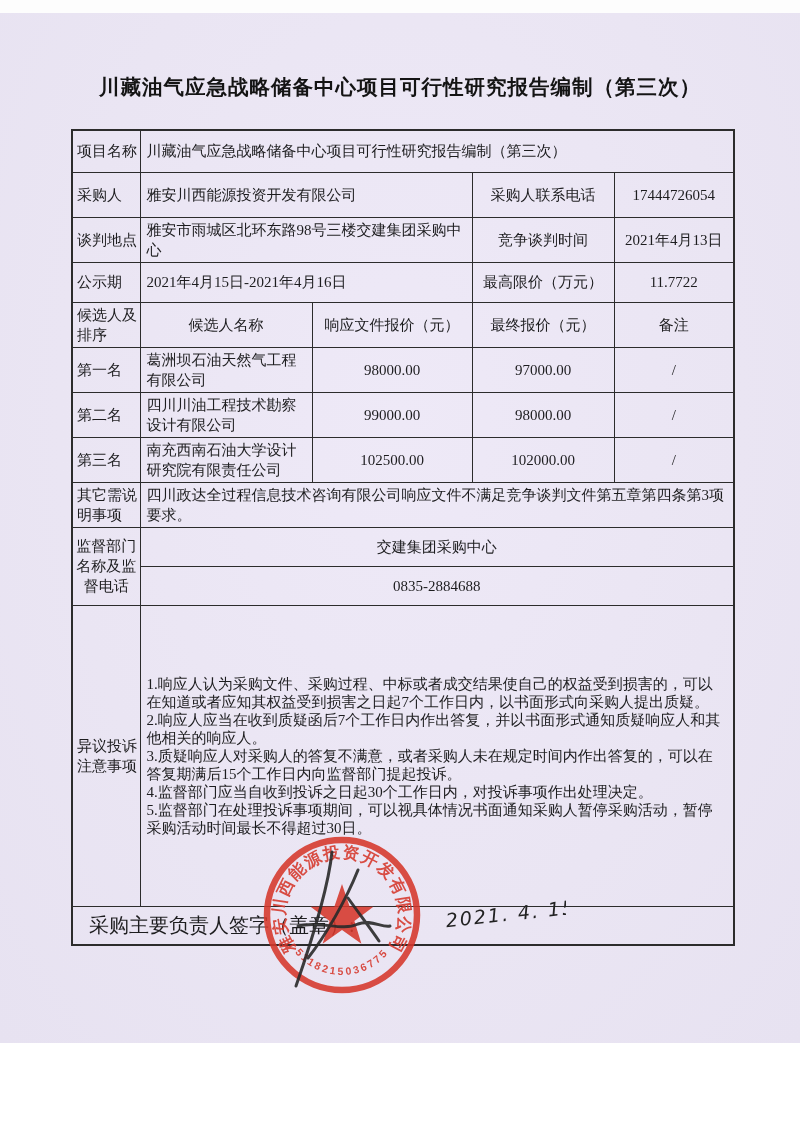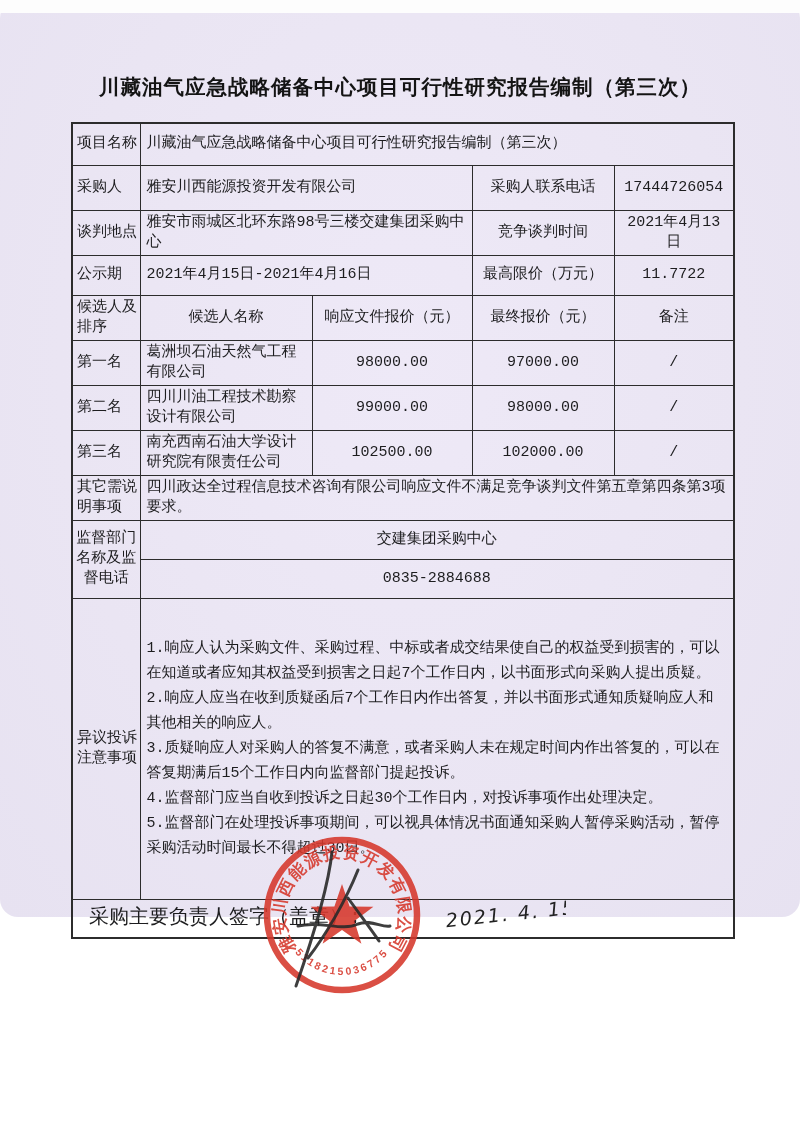--- a/index.html
+++ b/index.html
@@ -4,57 +4,55 @@
 <style>
   html,body{margin:0;padding:0;}
   body{
     width:800px;height:1131px;
     background:#ffffff;
     font-family:"Liberation Serif","DejaVu Serif",serif;
     color:#1d1d1f;
     overflow:hidden;
   }
   .page{
-    position:relative;width:800px;height:917px;
+    position:relative;width:800px;height:1043px;
     background:radial-gradient(ellipse at 50% 40%, #eee9f7 0%, #eae5f3 60%, #e7e2f1 100%);
-    border-radius:18px;
   }
   .top-band{
     position:absolute;left:0;top:0;width:800px;height:13px;background:#fdfdfd;
   }
   .doc-title{
     position:absolute;left:0;top:74px;width:800px;
     text-align:center;
     font-family:"Liberation Sans","DejaVu Sans",sans-serif;
     font-weight:bold;font-size:20.5px;line-height:26px;
     letter-spacing:1px;color:#141414;
   }
   table.main{
-    position:absolute;left:71px;top:122px;
+    position:absolute;left:71px;top:129px;
     width:662px;border-collapse:collapse;table-layout:fixed;
     border:2px solid #2c2c2c;
-    font-family:Liberation Mono, monospace;
   }
   td{
     border:1.5px solid #2c2c2c;
     vertical-align:middle;
     font-size:15px;line-height:20px;
     padding:2px 6px;
     word-break:break-all;
     color:#1d1d1f;
   }
   td.lbl{padding:2px 2px 2px 4px;}
   td.lbl-center{text-align:center;padding:2px 0;}
   td.val{text-align:left;}
   td.ctr{text-align:center;}
   tr.r1{height:42px} tr.r2{height:45px} tr.r3{height:43px} tr.r4{height:40px}
   tr.r5{height:36px} tr.r6{height:40px} tr.r7{height:39px} tr.r8{height:40px}
   tr.r9{height:45px} tr.r10a{height:39px} tr.r10b{height:39px}
   tr.r11{height:301px} tr.r12{height:39px}
-  .notice-block p{margin:0;padding:0;font-size:15px;line-height:25px;text-align:left;}
+  .notice-block p{margin:0;padding:0;font-size:15px;line-height:18px;text-align:left;}
   td.sign-cell{padding-left:16px;font-size:20px;}
   .seal-svg{position:absolute;left:246px;top:820px;width:320px;height:210px;z-index:5;pointer-events:none;}
 </style>
 </head>
 <body>
 
 <div class="page">
   <div class="top-band"></div>
 
   <div class="doc-title">

